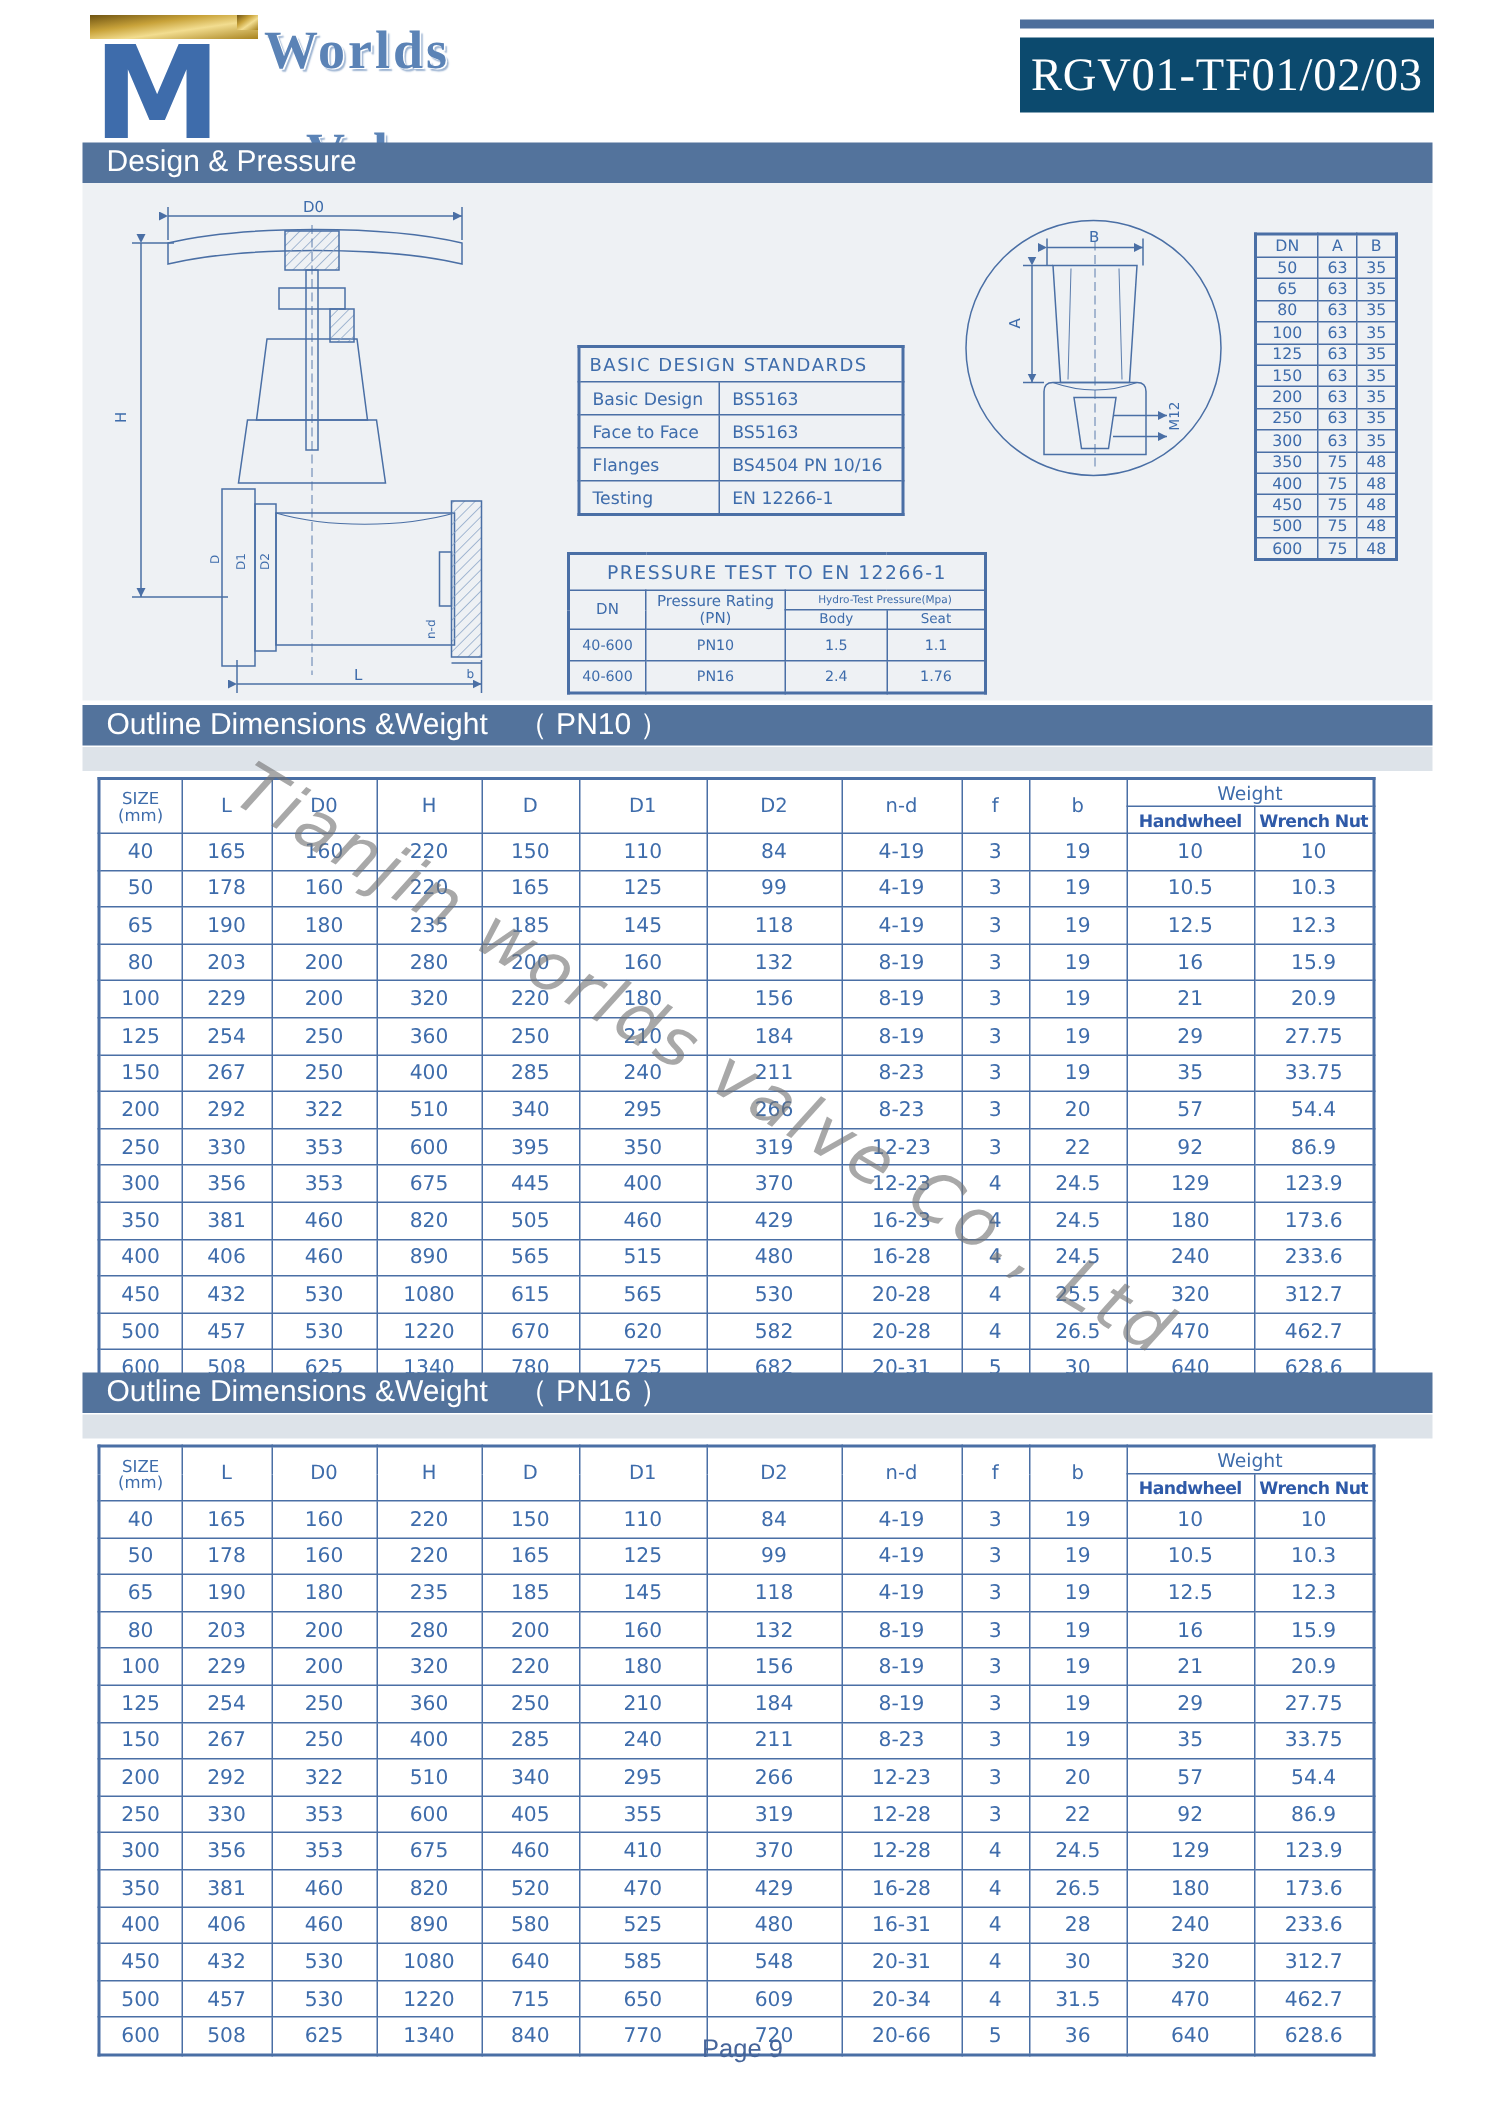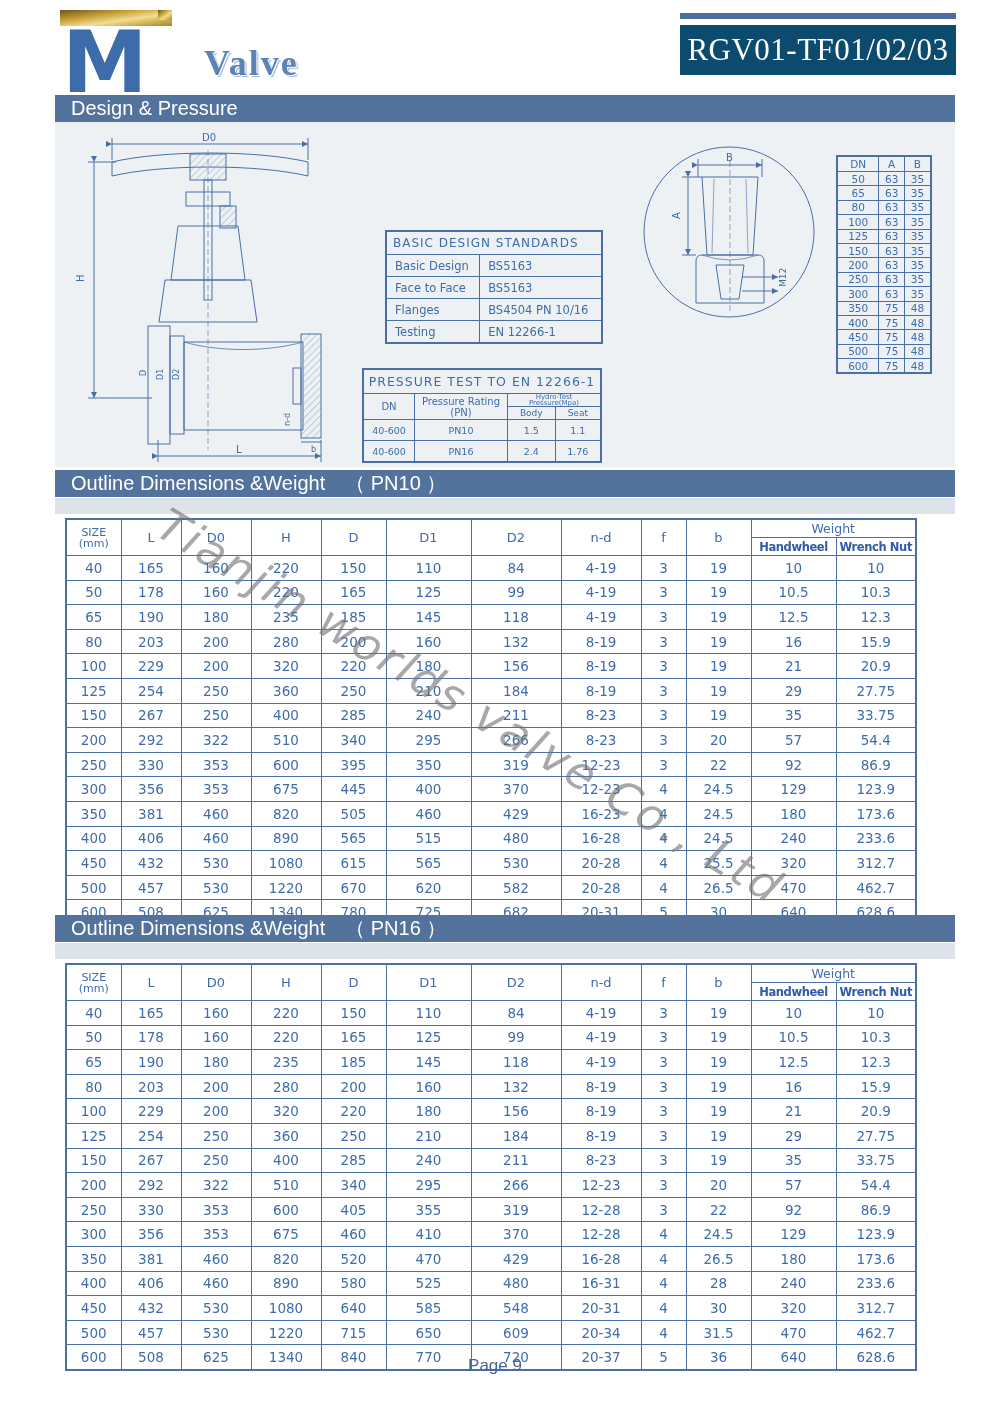--- a/index.html
+++ b/index.html
@@ -19,21 +19,21 @@
   .substrip{position:absolute;left:55px;width:900px;height:16px;background:#dde3e9;}
   .panel{position:absolute;left:55px;top:122px;width:900px;height:345px;background:#eef1f4;}
   
   table{border-collapse:collapse;border-radius:10px;}
   .bluetab th,.bluetab td{border:1px solid #4a6fa5;color:#3e6cab;font-family:"DejaVu Sans",sans-serif;
      text-align:center;padding:0 3px;}
   .bluetab{border:2px solid #4a6fa5;background:transparent;}
   .basic-table{position:absolute;left:385px;top:230px;width:218px;}
   .basic-table th{font-size:12px;text-align:left;padding:4px 6px;font-weight:normal;letter-spacing:1px;}
   .basic-table td{font-size:11.5px;height:21px;text-align:left;padding-left:8px;}
-  .press-table{position:absolute;left:362px;top:368px;width:240px;}
+  .press-table{position:absolute;left:378px;top:368px;width:280px;}
   .press-table th{font-weight:normal;}
   .press-table .ttl{font-size:12.5px;height:23px;letter-spacing:1px;}
   .press-table .h1{font-size:10px;height:22px;}
   .press-table .hsm{font-size:7px;height:12px;line-height:6px;}
   .press-table .h2{font-size:9px;height:12px;}
   .press-table td{font-size:9.5px;height:20px;}
   .dnab-table{position:absolute;left:836px;top:155px;width:96px;}
   .dnab-table th{font-size:10.5px;height:14px;font-weight:normal;}
   .dnab-table td{font-size:10.5px;height:13.4px;padding:0;}
   
@@ -70,20 +70,21 @@
             <stop offset="0.35" stop-color="#c9a33a"></stop>
           <stop offset="0.6" stop-color="#f2dd90"></stop>
             <stop offset="1" stop-color="#a8831f"></stop>
         </linearGradient>
       </defs>
       <rect x="2" y="4" width="112" height="16" fill="url(#gold)"></rect>
       <rect x="100" y="4" width="14" height="10" fill="url(#gold)"></rect>
       <text x="4" y="86" font-size="86" font-weight="bold" font-family="Liberation Serif,serif" fill="url(#gold)">M</text>
     </svg>
     <div class="logo-text">
+      <div>Worlds</div>
       <div class="l2">Valve</div>
     </div>
   </div>
   <div class="code-bar"></div>
   <div class="code-box">RGV01-TF01/02/03</div>
 
   <div class="section-bar" style="top:95px;">Design &amp; Pressure</div>
   <div class="panel"></div>
 
   <svg style="left:68px;top:130px;" width="280" height="338" viewBox="0 0 280 338">
@@ -801,21 +802,21 @@
           <td>462.7</td>
         </tr>
         <tr>
           <td>600</td>
           <td>508</td>
           <td>625</td>
           <td>1340</td>
           <td>840</td>
           <td>770</td>
           <td>720</td>
-          <td>20-37</td>
+          <td>20-66</td>
           <td>5</td>
           <td>36</td>
           <td>640</td>
           <td>628.6</td>
         </tr>
       </tbody>
   </table>
 
   <div class="watermark">Tianjin worlds valve Co., Ltd</div>
   <div class="footer">Page 9</div>

